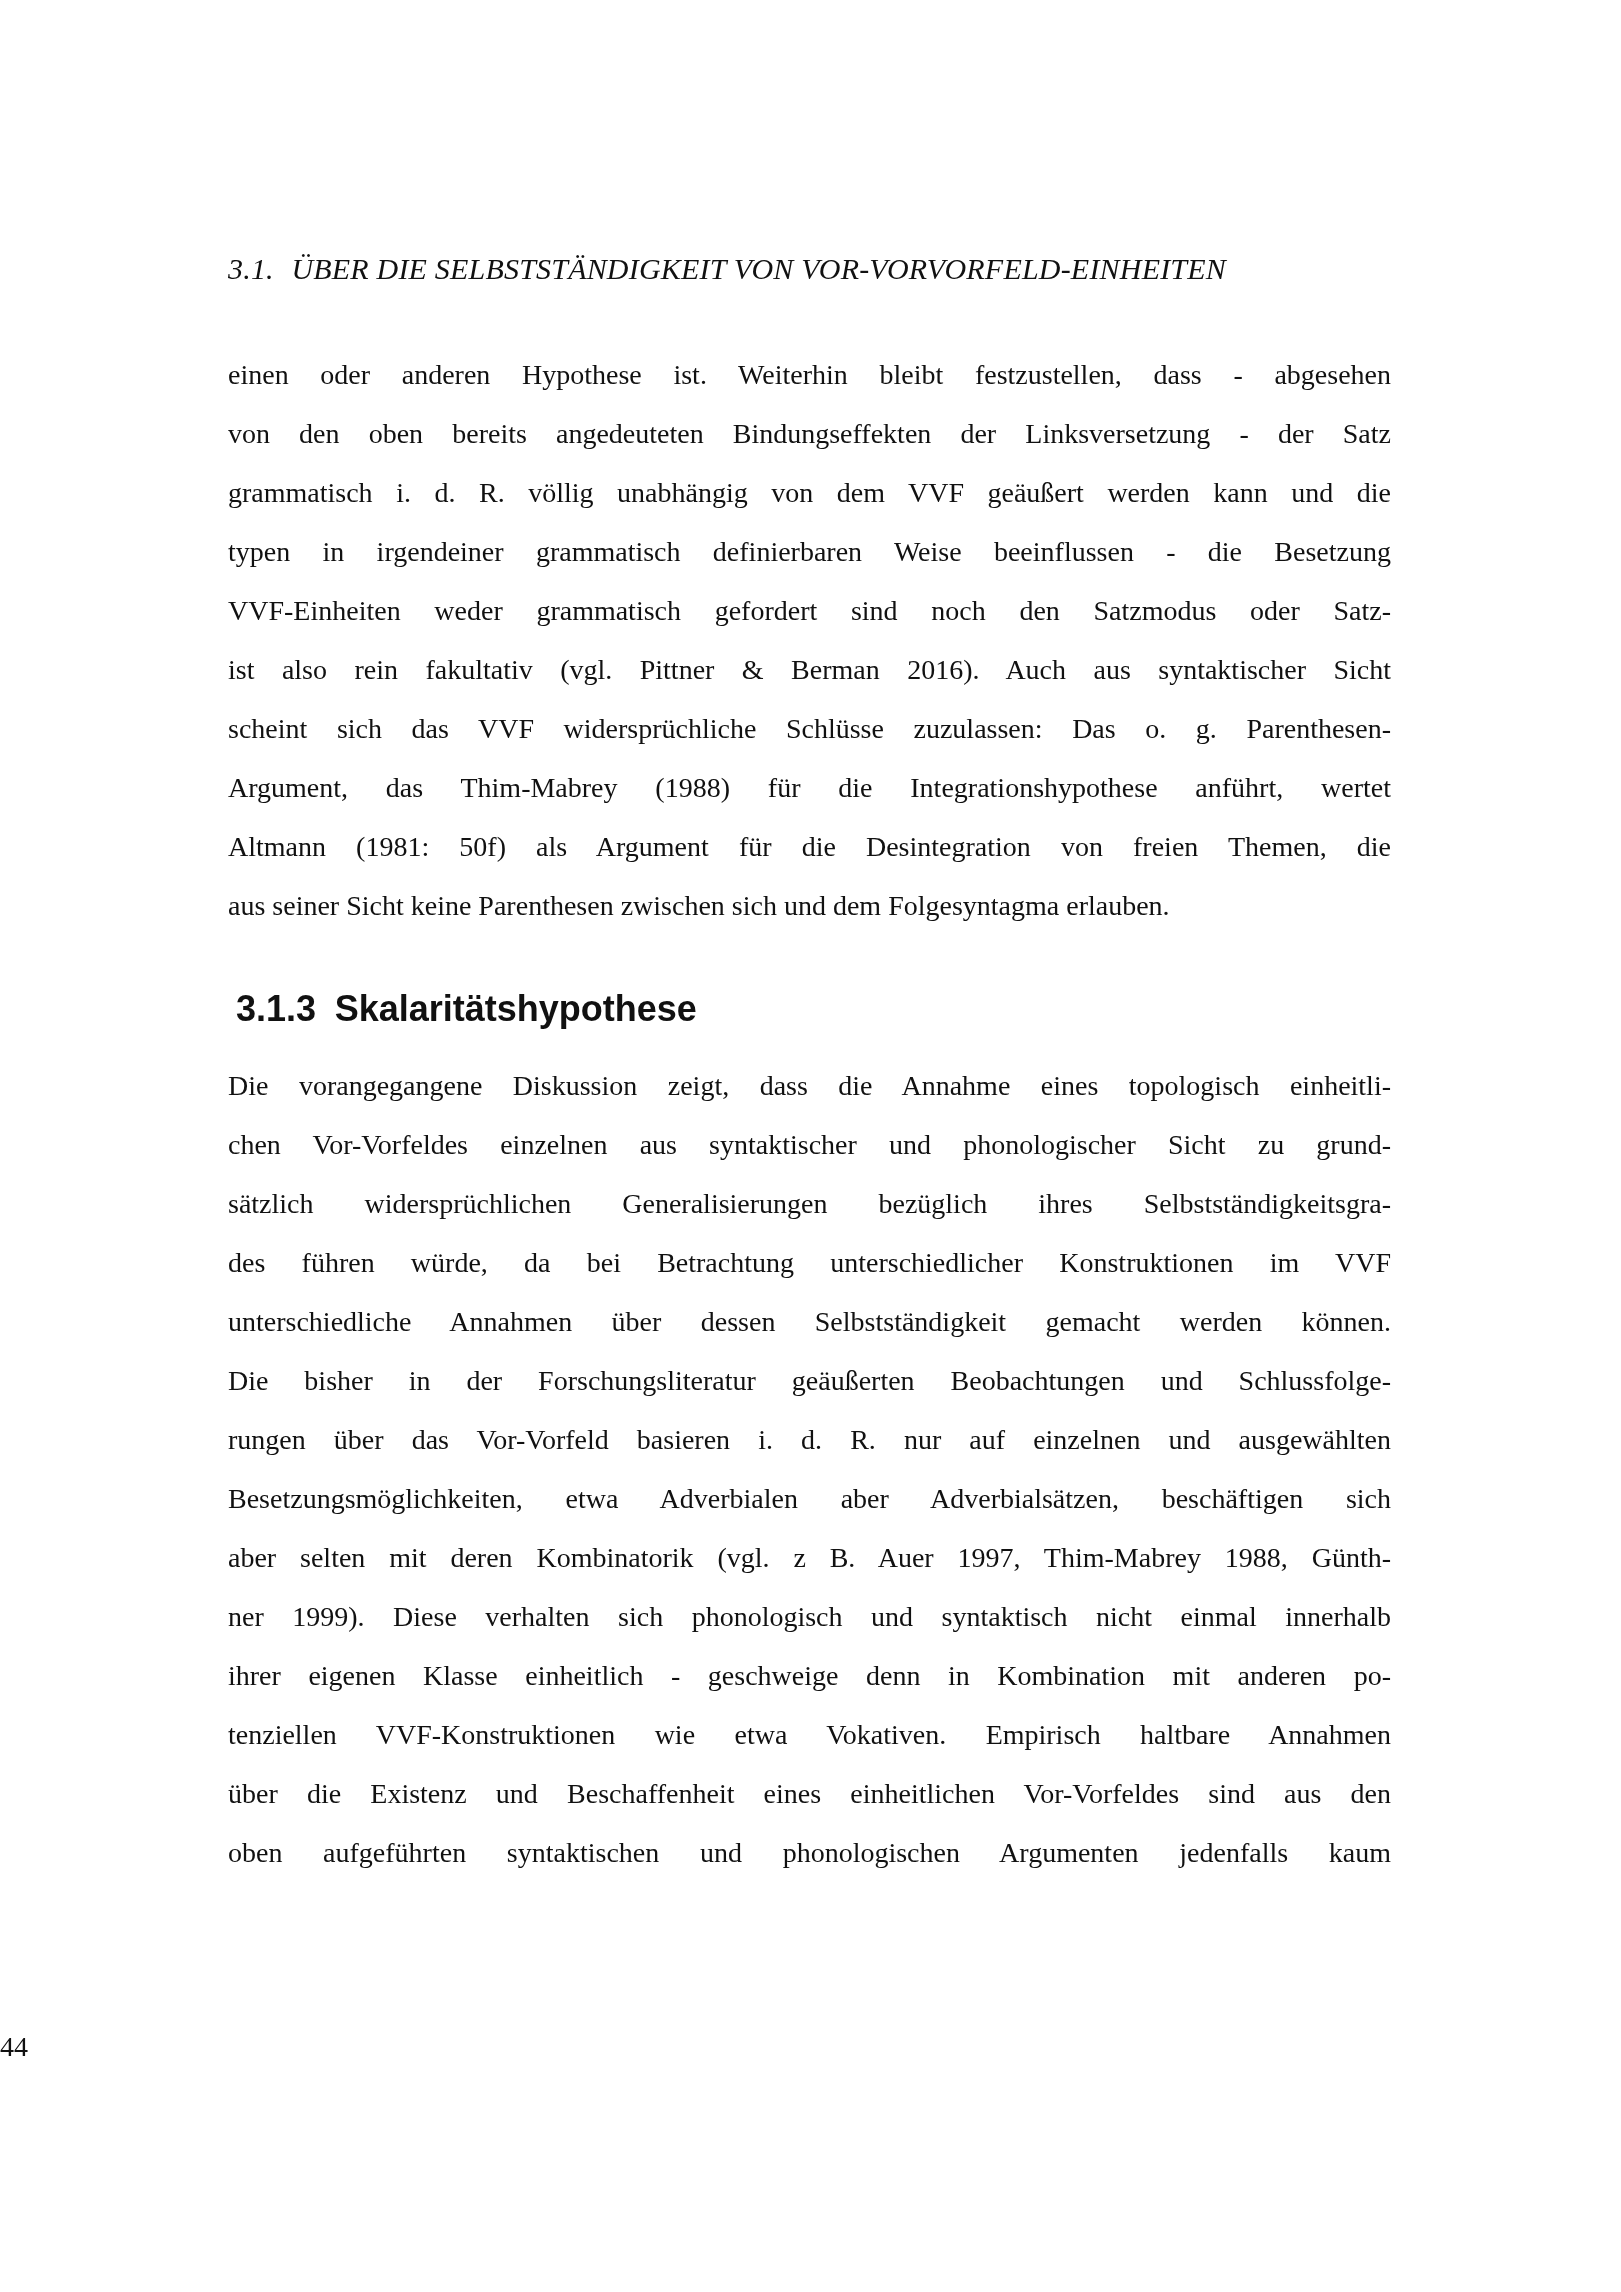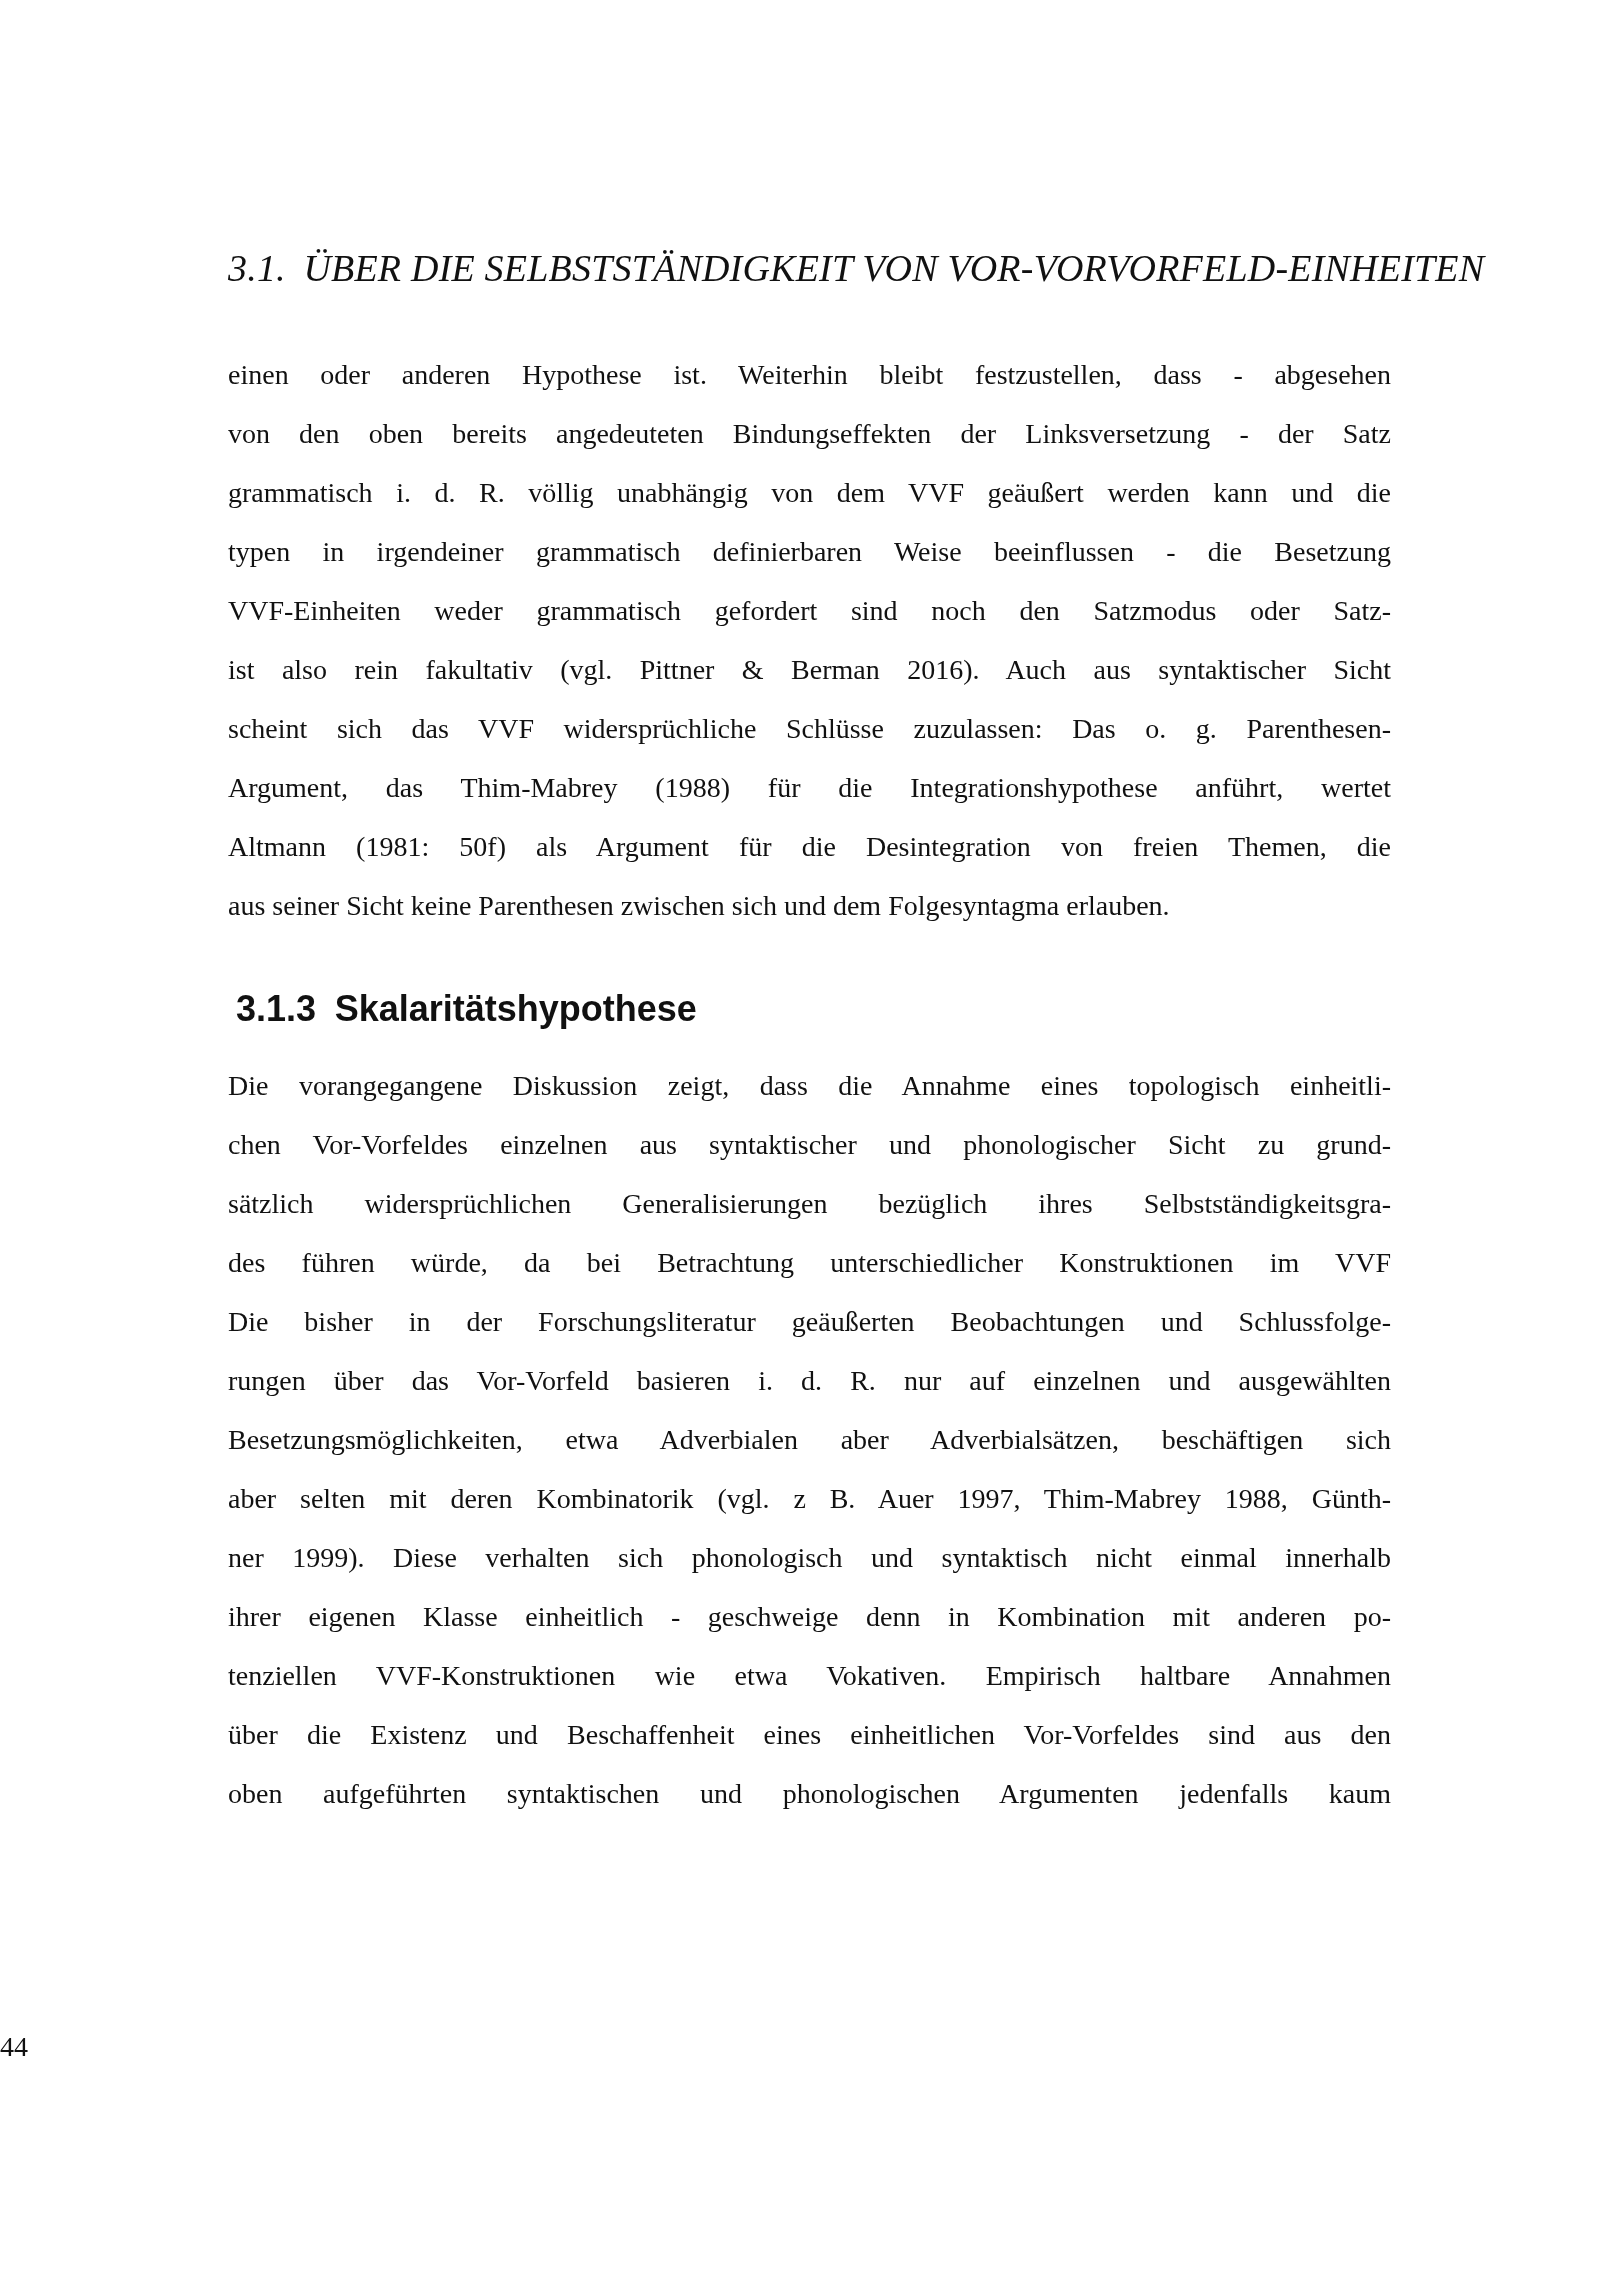--- a/index.html
+++ b/index.html
@@ -15,21 +15,21 @@
     color: #111111;
     font-family: "Liberation Serif", serif;
     overflow: hidden;
   }
   .running-header {
     position: absolute;
     left: 228px;
     top: 251px;
     width: 1166px;
     font-style: italic;
-    font-size: 38px;
+    font-size: 30px;
     line-height: 35px;
     white-space: nowrap;
     letter-spacing: 0.2px;
   }
   .running-header .rh-number {
     margin-right: 17.6px;
   }
   .para {
     position: absolute;
     left: 228px;
@@ -93,20 +93,21 @@
 
   <div class="section-heading">
     <span class="sh-number">3.1.3</span><span class="sh-title">Skalaritätshypothese</span>
   </div>
 
   <div class="para para-2">
       <div class="line">Die vorangegangene Diskussion zeigt, dass die Annahme eines topologisch einheitli-</div>
       <div class="line">chen Vor-Vorfeldes einzelnen aus syntaktischer und phonologischer Sicht zu grund-</div>
       <div class="line">sätzlich widersprüchlichen Generalisierungen bezüglich ihres Selbstständigkeitsgra-</div>
       <div class="line">des führen würde, da bei Betrachtung unterschiedlicher Konstruktionen im VVF</div>
+      <div class="line">unterschiedliche Annahmen über dessen Selbstständigkeit gemacht werden können.</div>
       <div class="line">Die bisher in der Forschungsliteratur geäußerten Beobachtungen und Schlussfolge-</div>
       <div class="line">rungen über das Vor-Vorfeld basieren i. d. R. nur auf einzelnen und ausgewählten</div>
       <div class="line">Besetzungsmöglichkeiten, etwa Adverbialen aber Adverbialsätzen, beschäftigen sich</div>
       <div class="line">aber selten mit deren Kombinatorik (vgl. z B. Auer 1997, Thim-Mabrey 1988, Günth-</div>
       <div class="line">ner 1999). Diese verhalten sich phonologisch und syntaktisch nicht einmal innerhalb</div>
       <div class="line">ihrer eigenen Klasse einheitlich - geschweige denn in Kombination mit anderen po-</div>
       <div class="line">tenziellen VVF-Konstruktionen wie etwa Vokativen. Empirisch haltbare Annahmen</div>
       <div class="line">über die Existenz und Beschaffenheit eines einheitlichen Vor-Vorfeldes sind aus den</div>
       <div class="line">oben aufgeführten syntaktischen und phonologischen Argumenten jedenfalls kaum</div>
     </div>

